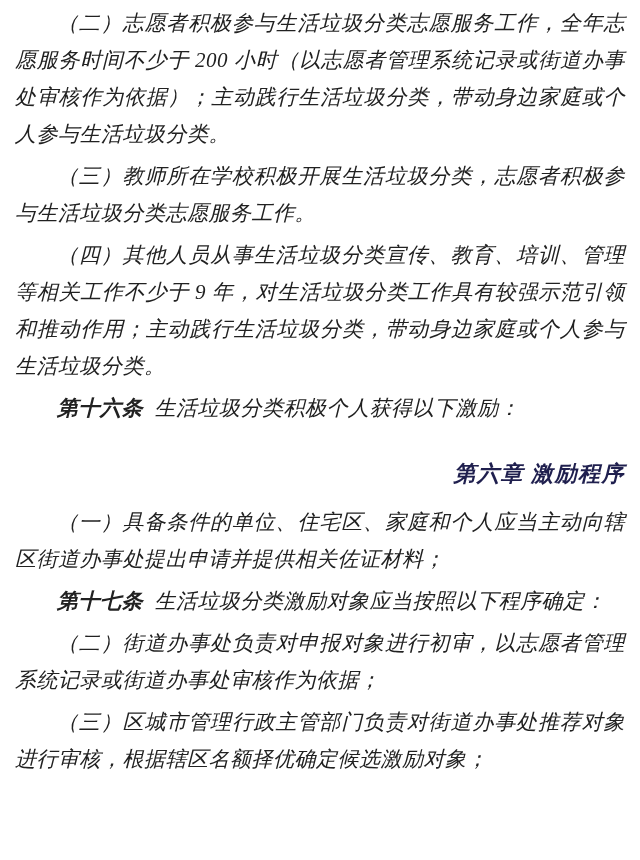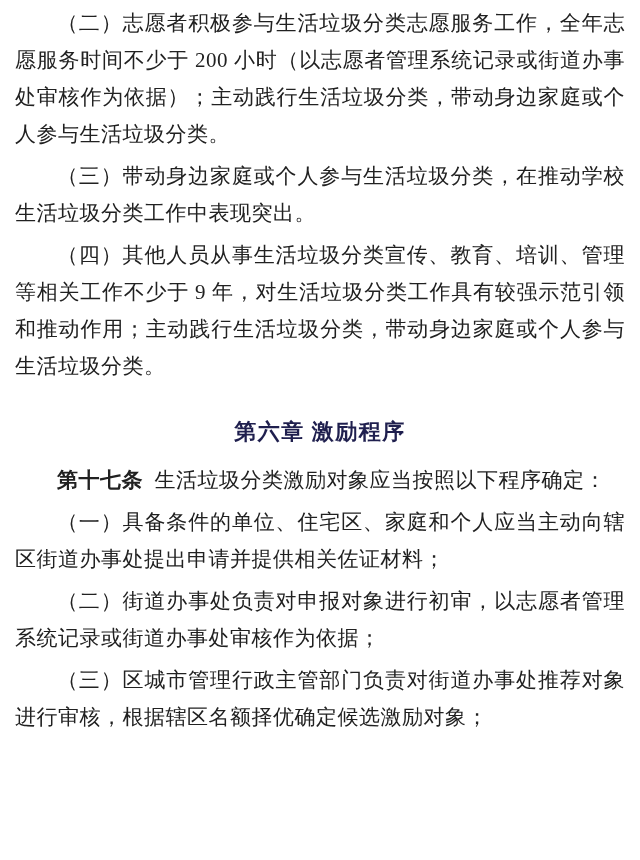--- a/index.html
+++ b/index.html
@@ -13,20 +13,21 @@
     overflow: hidden;
     font-family: "Liberation Serif", "DejaVu Serif", serif;
   }
   .page {
     box-sizing: border-box;
     width: 640px;
     height: 860px;
     padding: 5px 15px 4px 15px;
     background: #ffffff;
     overflow: hidden;
+    font-style: italic;
   }
   .para {
     margin: 0 0 5px 0;
     font-size: 21px;
     line-height: 37px;
     color: #212121;
     text-align: justify;
     text-indent: 2em;
     letter-spacing: 0.5px;
     word-break: break-all;
@@ -34,32 +35,33 @@
   .article-label {
     font-weight: bold;
     margin-right: 0.55em;
   }
   .chapter-heading {
     margin: 27px 0 10px 0;
     font-size: 22px;
     line-height: 40px;
     font-weight: bold;
     color: #1f1f4e;
-    text-align: center;
+    text-align: right;
     text-indent: 0;
     letter-spacing: 1.5px;
   }
 </style>
 </head>
 <body>
 
 <main class="page">
   <div>
       <p class="para">（二）志愿者积极参与生活垃圾分类志愿服务工作，全年志愿服务时间不少于 200 小时（以志愿者管理系统记录或街道办事处审核作为依据）；主动践行生活垃圾分类，带动身边家庭或个人参与生活垃圾分类。</p>
-      <p class="para">（三）带动身边家庭或个人参与生活垃圾分类，在推动学校生活垃圾分类工作中表现突出。</p>
+      <p class="para">（三）教师所在学校积极开展生活垃圾分类，志愿者积极参与生活垃圾分类志愿服务工作。</p>
       <p class="para">（四）其他人员从事生活垃圾分类宣传、教育、培训、管理等相关工作不少于 9 年，对生活垃圾分类工作具有较强示范引领和推动作用；主动践行生活垃圾分类，带动身边家庭或个人参与生活垃圾分类。</p>
+      <p class="para"><strong class="article-label">第十六条</strong><span>生活垃圾分类积极个人获得以下激励：</span></p>
       <h2 class="chapter-heading">第六章 激励程序</h2>
+      <p class="para">（一）具备条件的单位、住宅区、家庭和个人应当主动向辖区街道办事处提出申请并提供相关佐证材料；</p>
       <p class="para"><strong class="article-label">第十七条</strong><span>生活垃圾分类激励对象应当按照以下程序确定：</span></p>
-      <p class="para">（一）具备条件的单位、住宅区、家庭和个人应当主动向辖区街道办事处提出申请并提供相关佐证材料；</p>
       <p class="para">（二）街道办事处负责对申报对象进行初审，以志愿者管理系统记录或街道办事处审核作为依据；</p>
       <p class="para">（三）区城市管理行政主管部门负责对街道办事处推荐对象进行审核，根据辖区名额择优确定候选激励对象；</p>
     </div>
 </main>
 
 </body></html>

